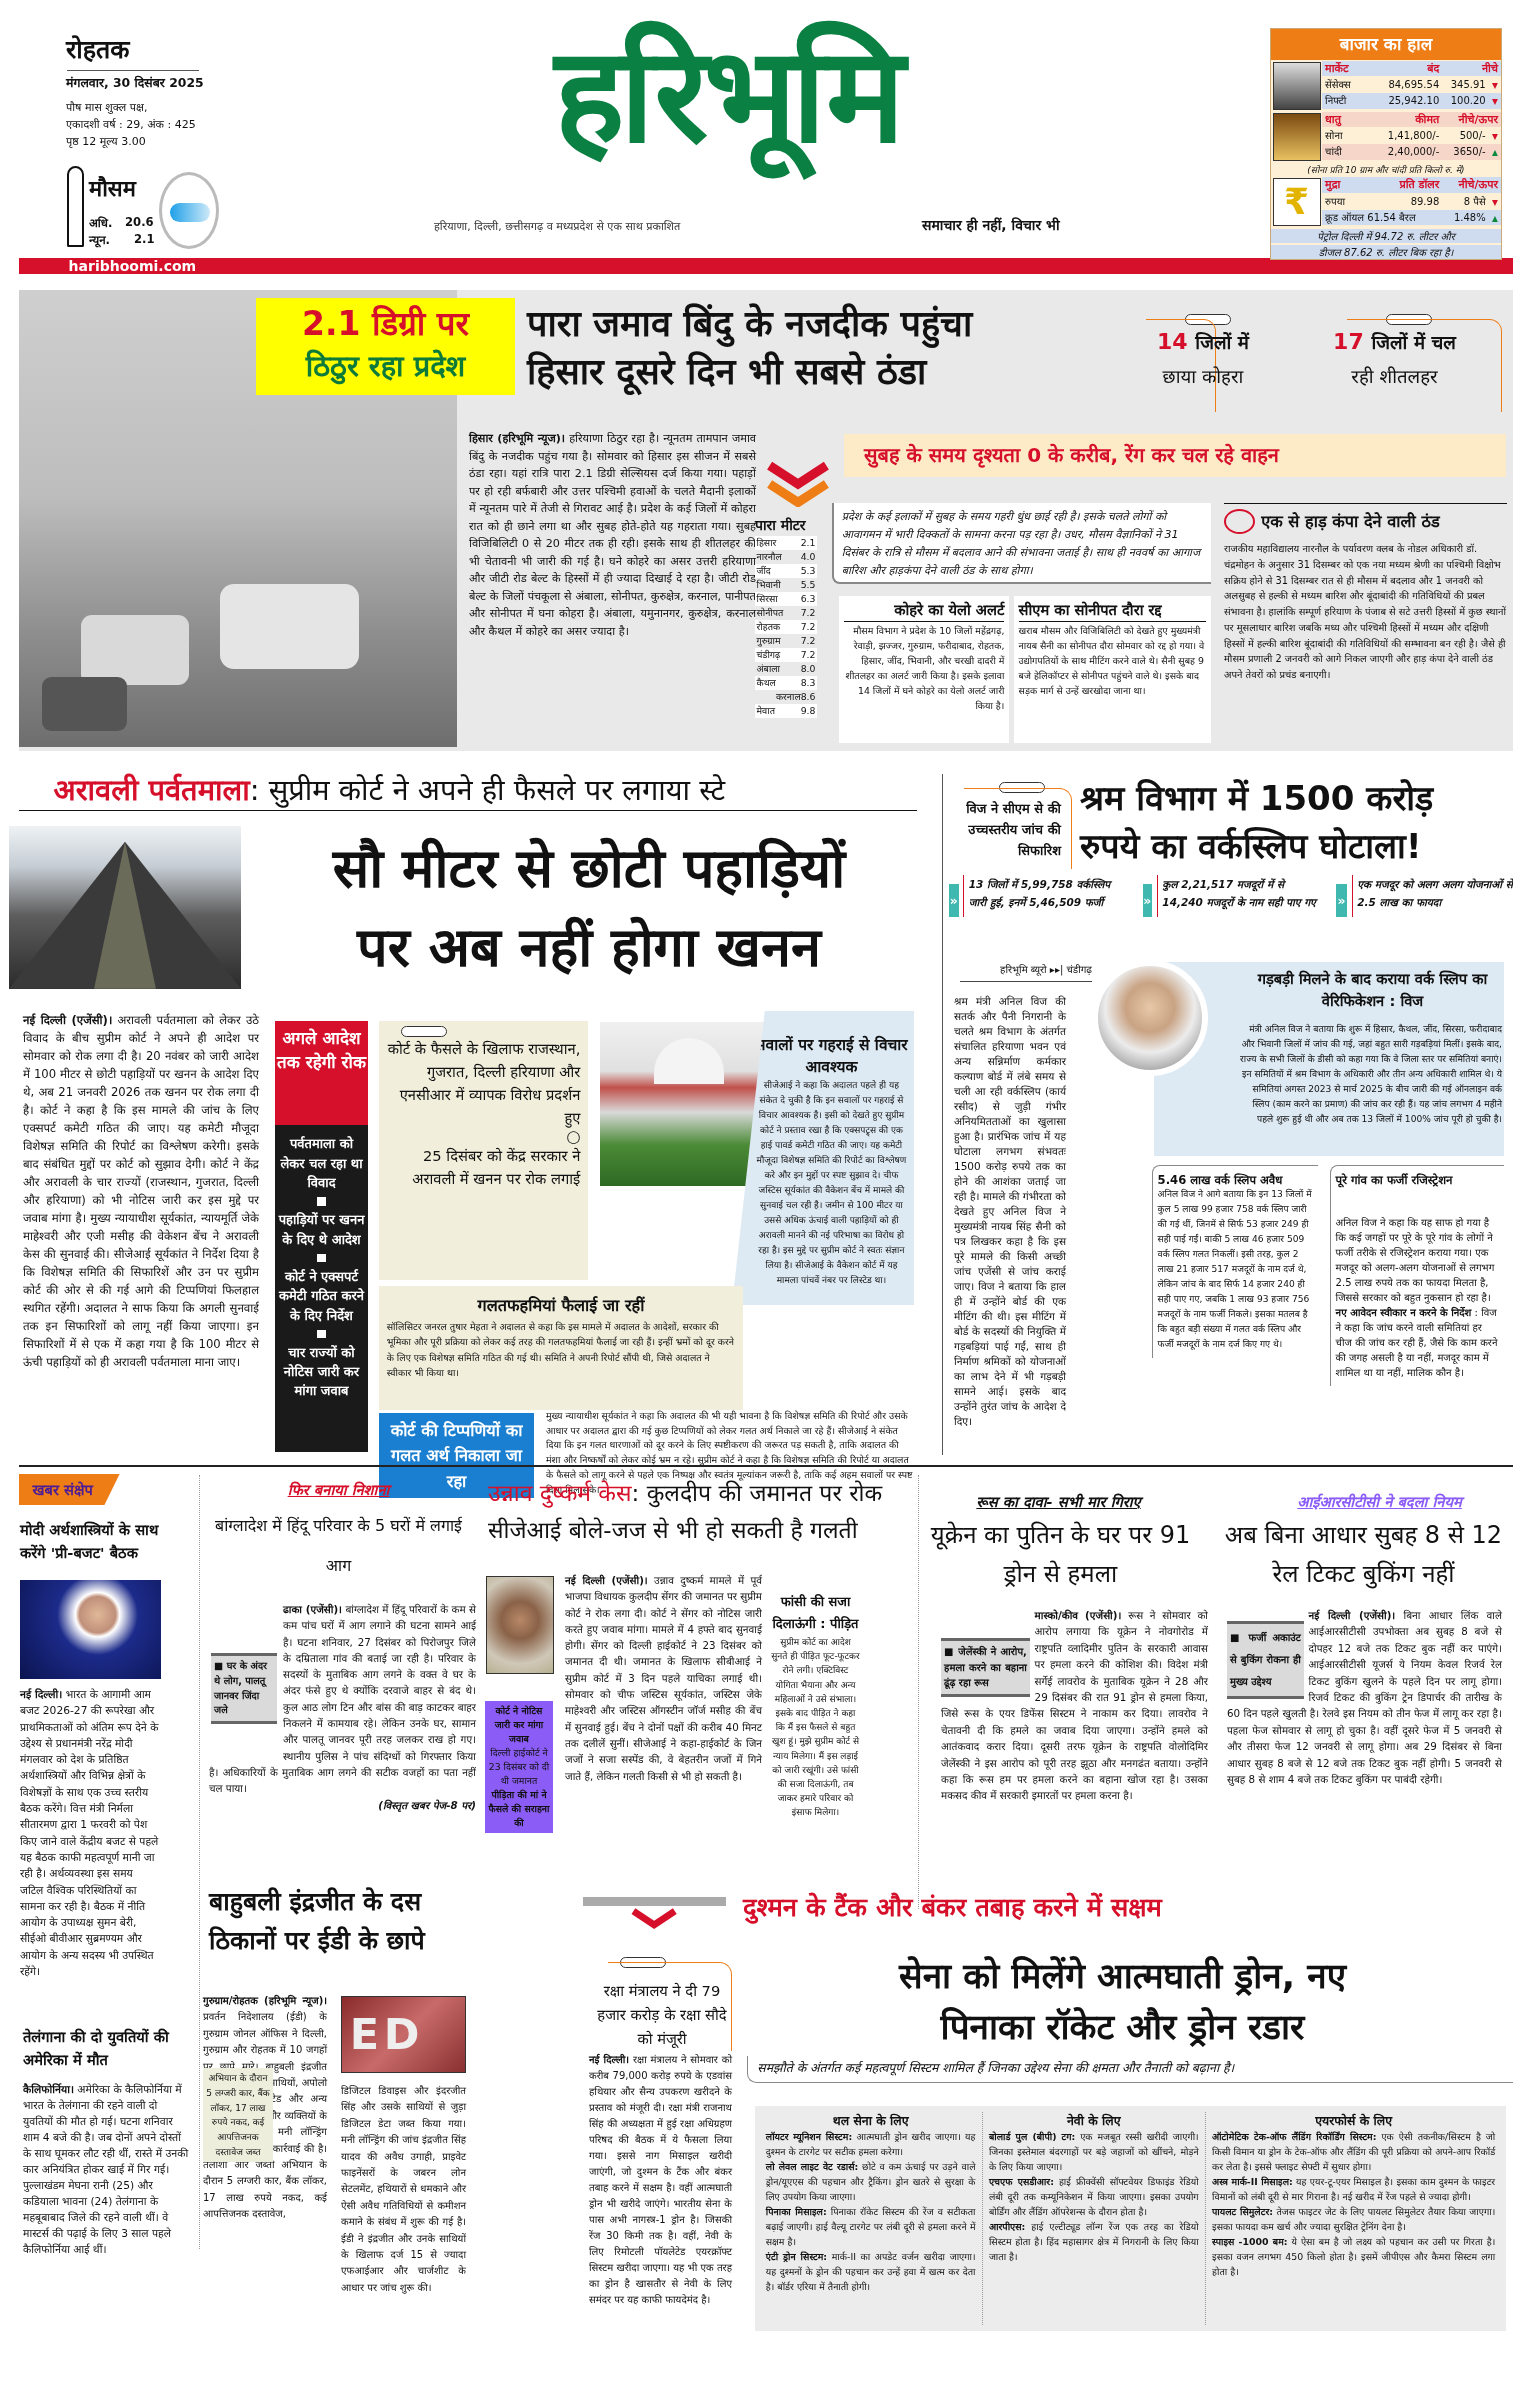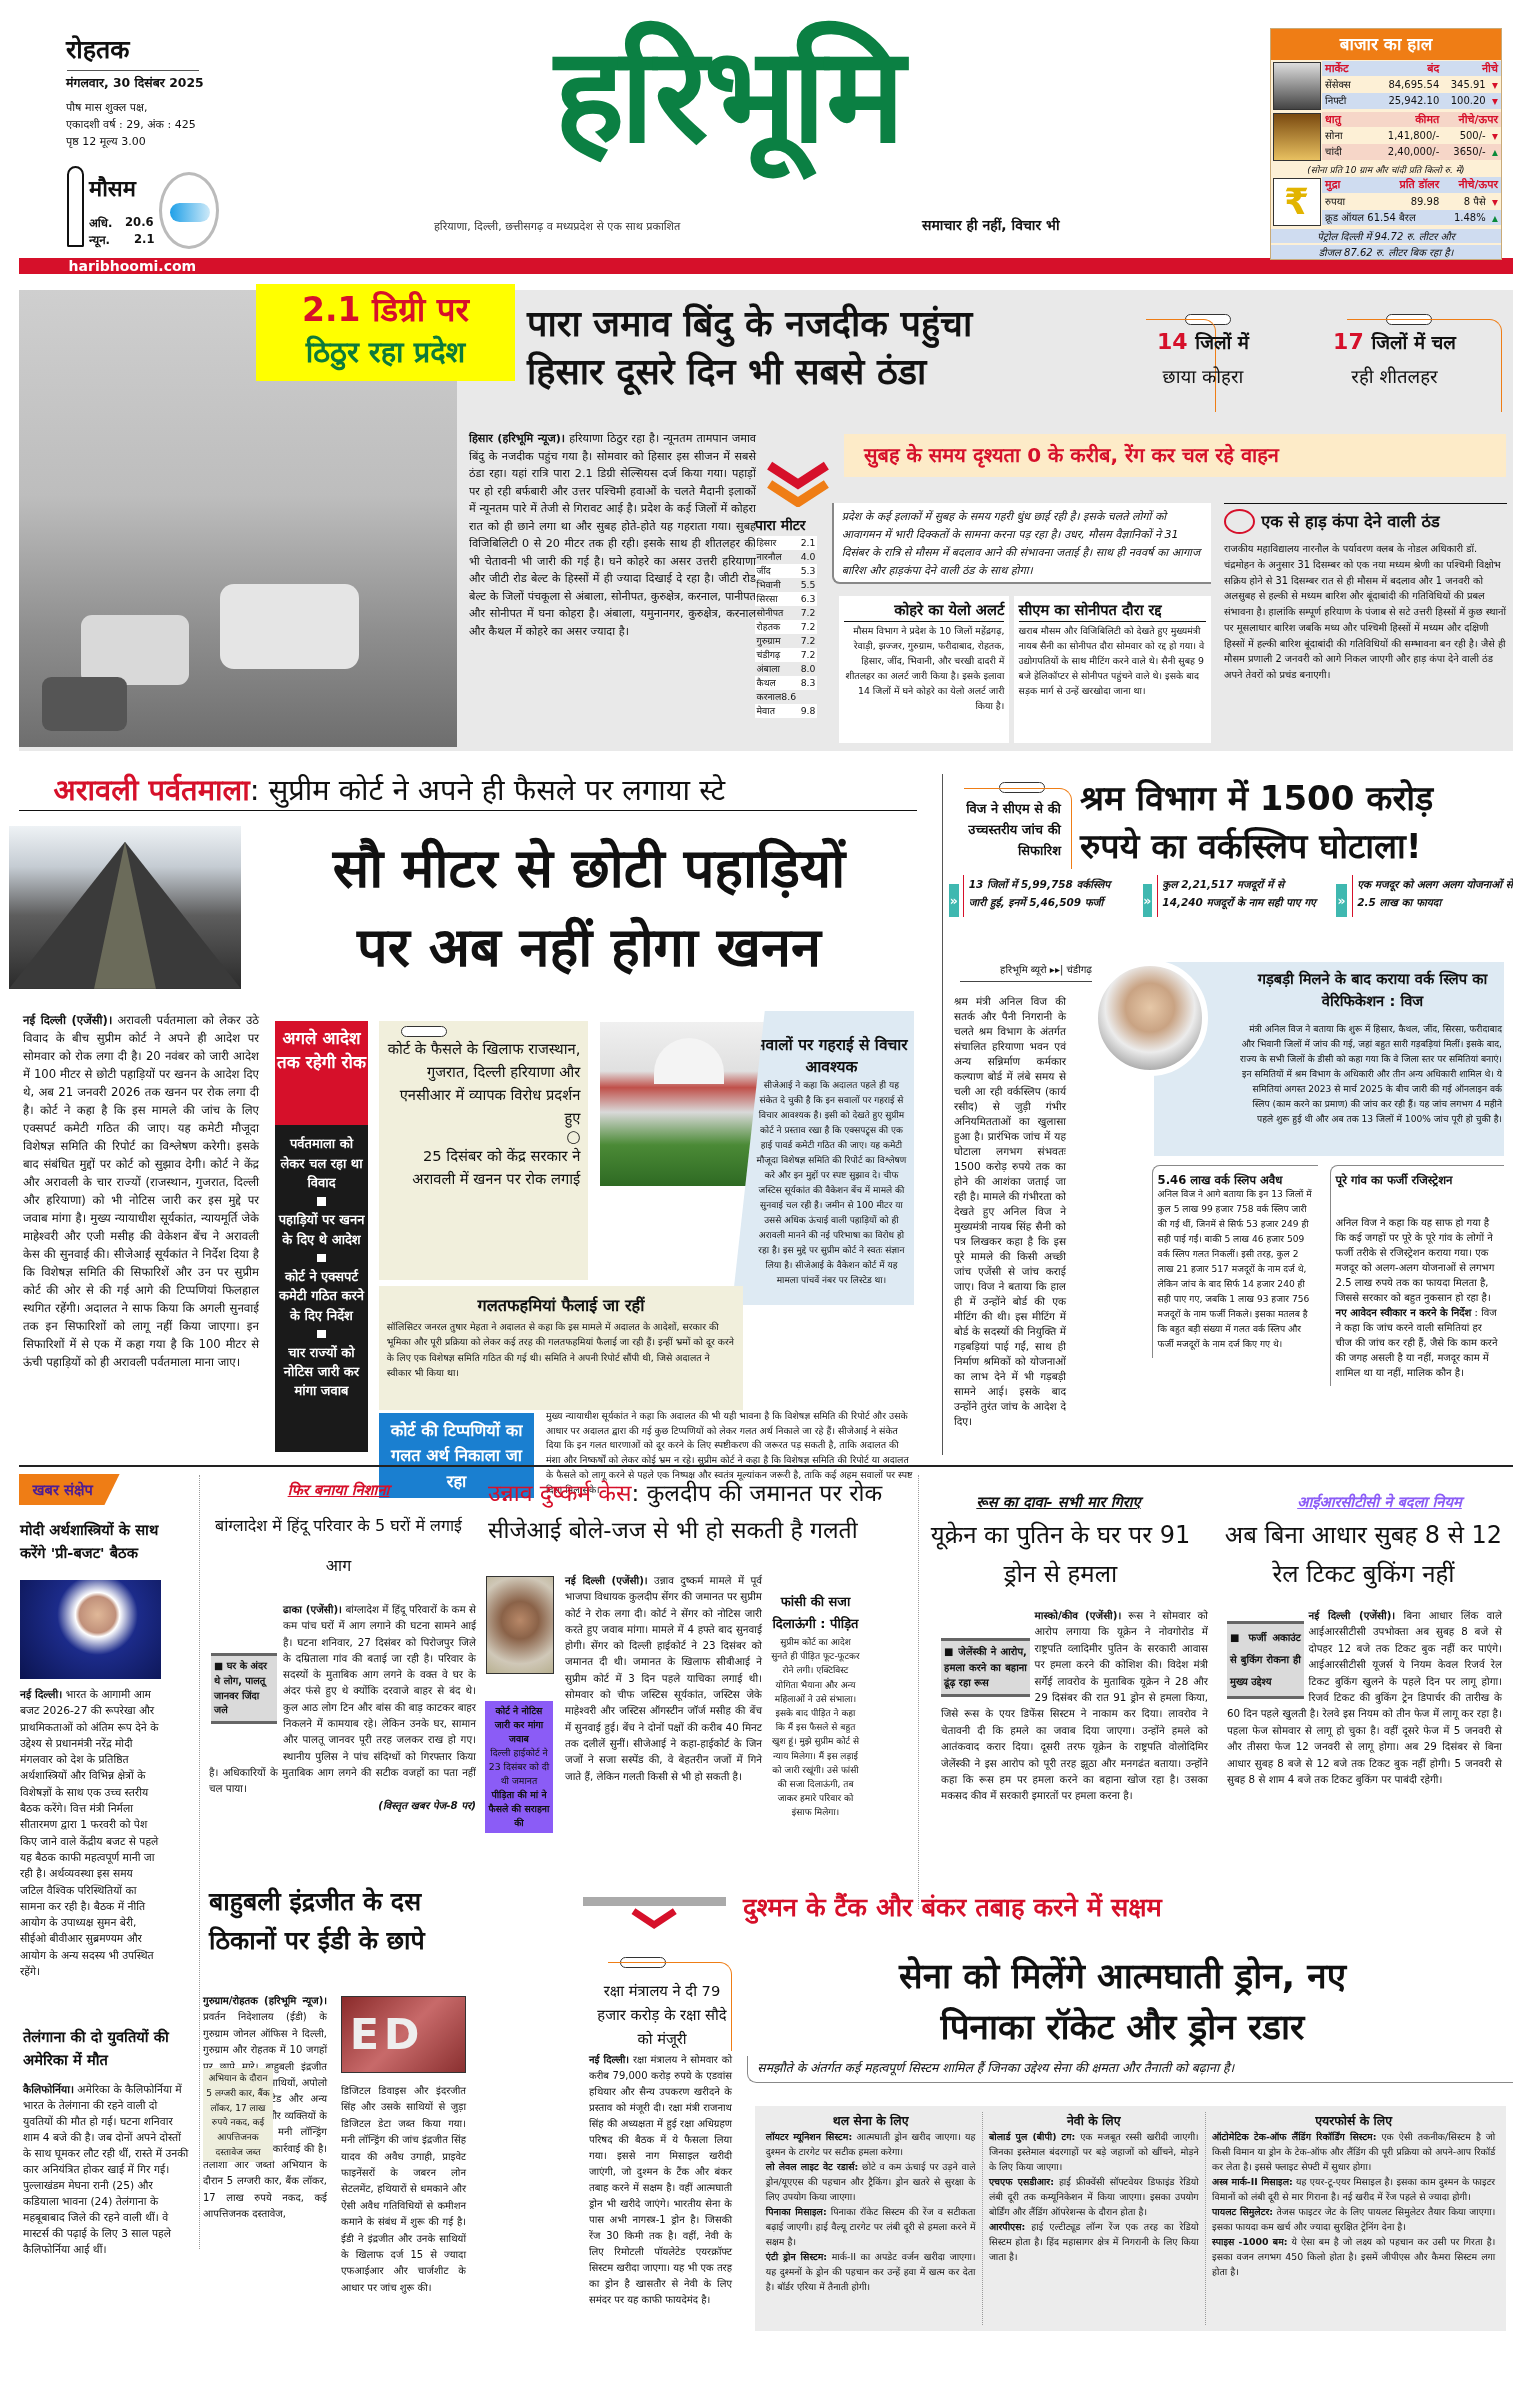--- a/index.html
+++ b/index.html
@@ -128,21 +128,21 @@
     <div style="font-size:10px;font-style:italic;text-align:center;background:#cfdcf0;margin-top:1.5px;">डीजल 87.62 रु. लीटर बिक रहा है।</div>
   </div>
 </div>
 
 <div class="abs gray-bg" style="left:18.6px;top:290px;width:1495px;height:461px;"></div>
 <div class="img-ph" style="left:18.6px;top:290px;width:438px;height:457px;background:linear-gradient(180deg,#cfcfcf 0%,#bdbdbd 45%,#8e8e8e 75%,#6e6e6e 100%);">
   <div style="position:absolute;left:62px;top:325px;width:108px;height:70px;background:#d9d9d9;border-radius:11px;"></div>
   <div style="position:absolute;left:201px;top:294px;width:139px;height:85px;background:#e5e5e5;border-radius:14px;"></div>
   <div style="position:absolute;left:23px;top:387px;width:85px;height:54px;background:#555;border-radius:9.3px;"></div>
 </div>
-<div class="abs box-yellow" style="left:256px;top:284px;width:259px;height:97px;padding:4.6px 7.7px;text-align:center;">
+<div class="abs box-yellow" style="left:256px;top:298px;width:259px;height:97px;padding:4.6px 7.7px;text-align:center;">
   <div style="font-size:33px;font-weight:900;line-height:42px;"><span class="red">2.1</span> <span class="red">डिग्री पर</span></div>
   <div class="green" style="font-size:29px;font-weight:900;line-height:42px;">ठिठुर रहा प्रदेश</div>
 </div>
 <div class="abs" style="left:527px;top:300px;width:612px;font-size:36px;font-weight:bold;line-height:48px;">
   <div>पारा जमाव बिंदु के नजदीक पहुंचा</div>
   <div>हिसार दूसरे दिन भी सबसे ठंडा</div>
 </div>
 <div class="pill" style="left:1185px;top:314px;"></div>
 <div class="orange-line" style="left:1146px;top:319px;width:70px;height:93px;"></div>
 <div class="abs" style="left:1145px;top:325px;width:116px;text-align:center;font-size:22px;font-weight:bold;line-height:34px;">
@@ -208,21 +208,21 @@
         <span>7.2</span>
       </div>
       <div style="display: flex; justify-content: space-between; font-size: 9.3px; line-height: 14px; background: transparent; padding: 0px 1.5px;">
         <span>अंबाला</span>
         <span>8.0</span>
       </div>
       <div style="display: flex; justify-content: space-between; font-size: 9.3px; line-height: 14px; background: rgb(255, 255, 255); padding: 0px 1.5px;">
         <span>कैथल</span>
         <span>8.3</span>
       </div>
-      <div style="display: flex; justify-content: flex-start; font-size: 9.3px; line-height: 14px; background: transparent; padding: 0px 1.5px;">
+      <div style="display: flex; justify-content: flex-end; font-size: 9.3px; line-height: 14px; background: transparent; padding: 0px 1.5px;">
         <span>करनाल</span>
         <span>8.6</span>
       </div>
       <div style="display: flex; justify-content: space-between; font-size: 9.3px; line-height: 14px; background: rgb(255, 255, 255); padding: 0px 1.5px;">
         <span>मेवात</span>
         <span>9.8</span>
       </div>
     </div>
 </div>
 <div class="abs" style="left:832px;top:503px;width:379px;height:81px;background:#fff;padding:4.6px 7.7px;border-left:2.3px solid #888;border-bottom:2.3px solid #888;border-bottom-left-radius:7.7px;">

